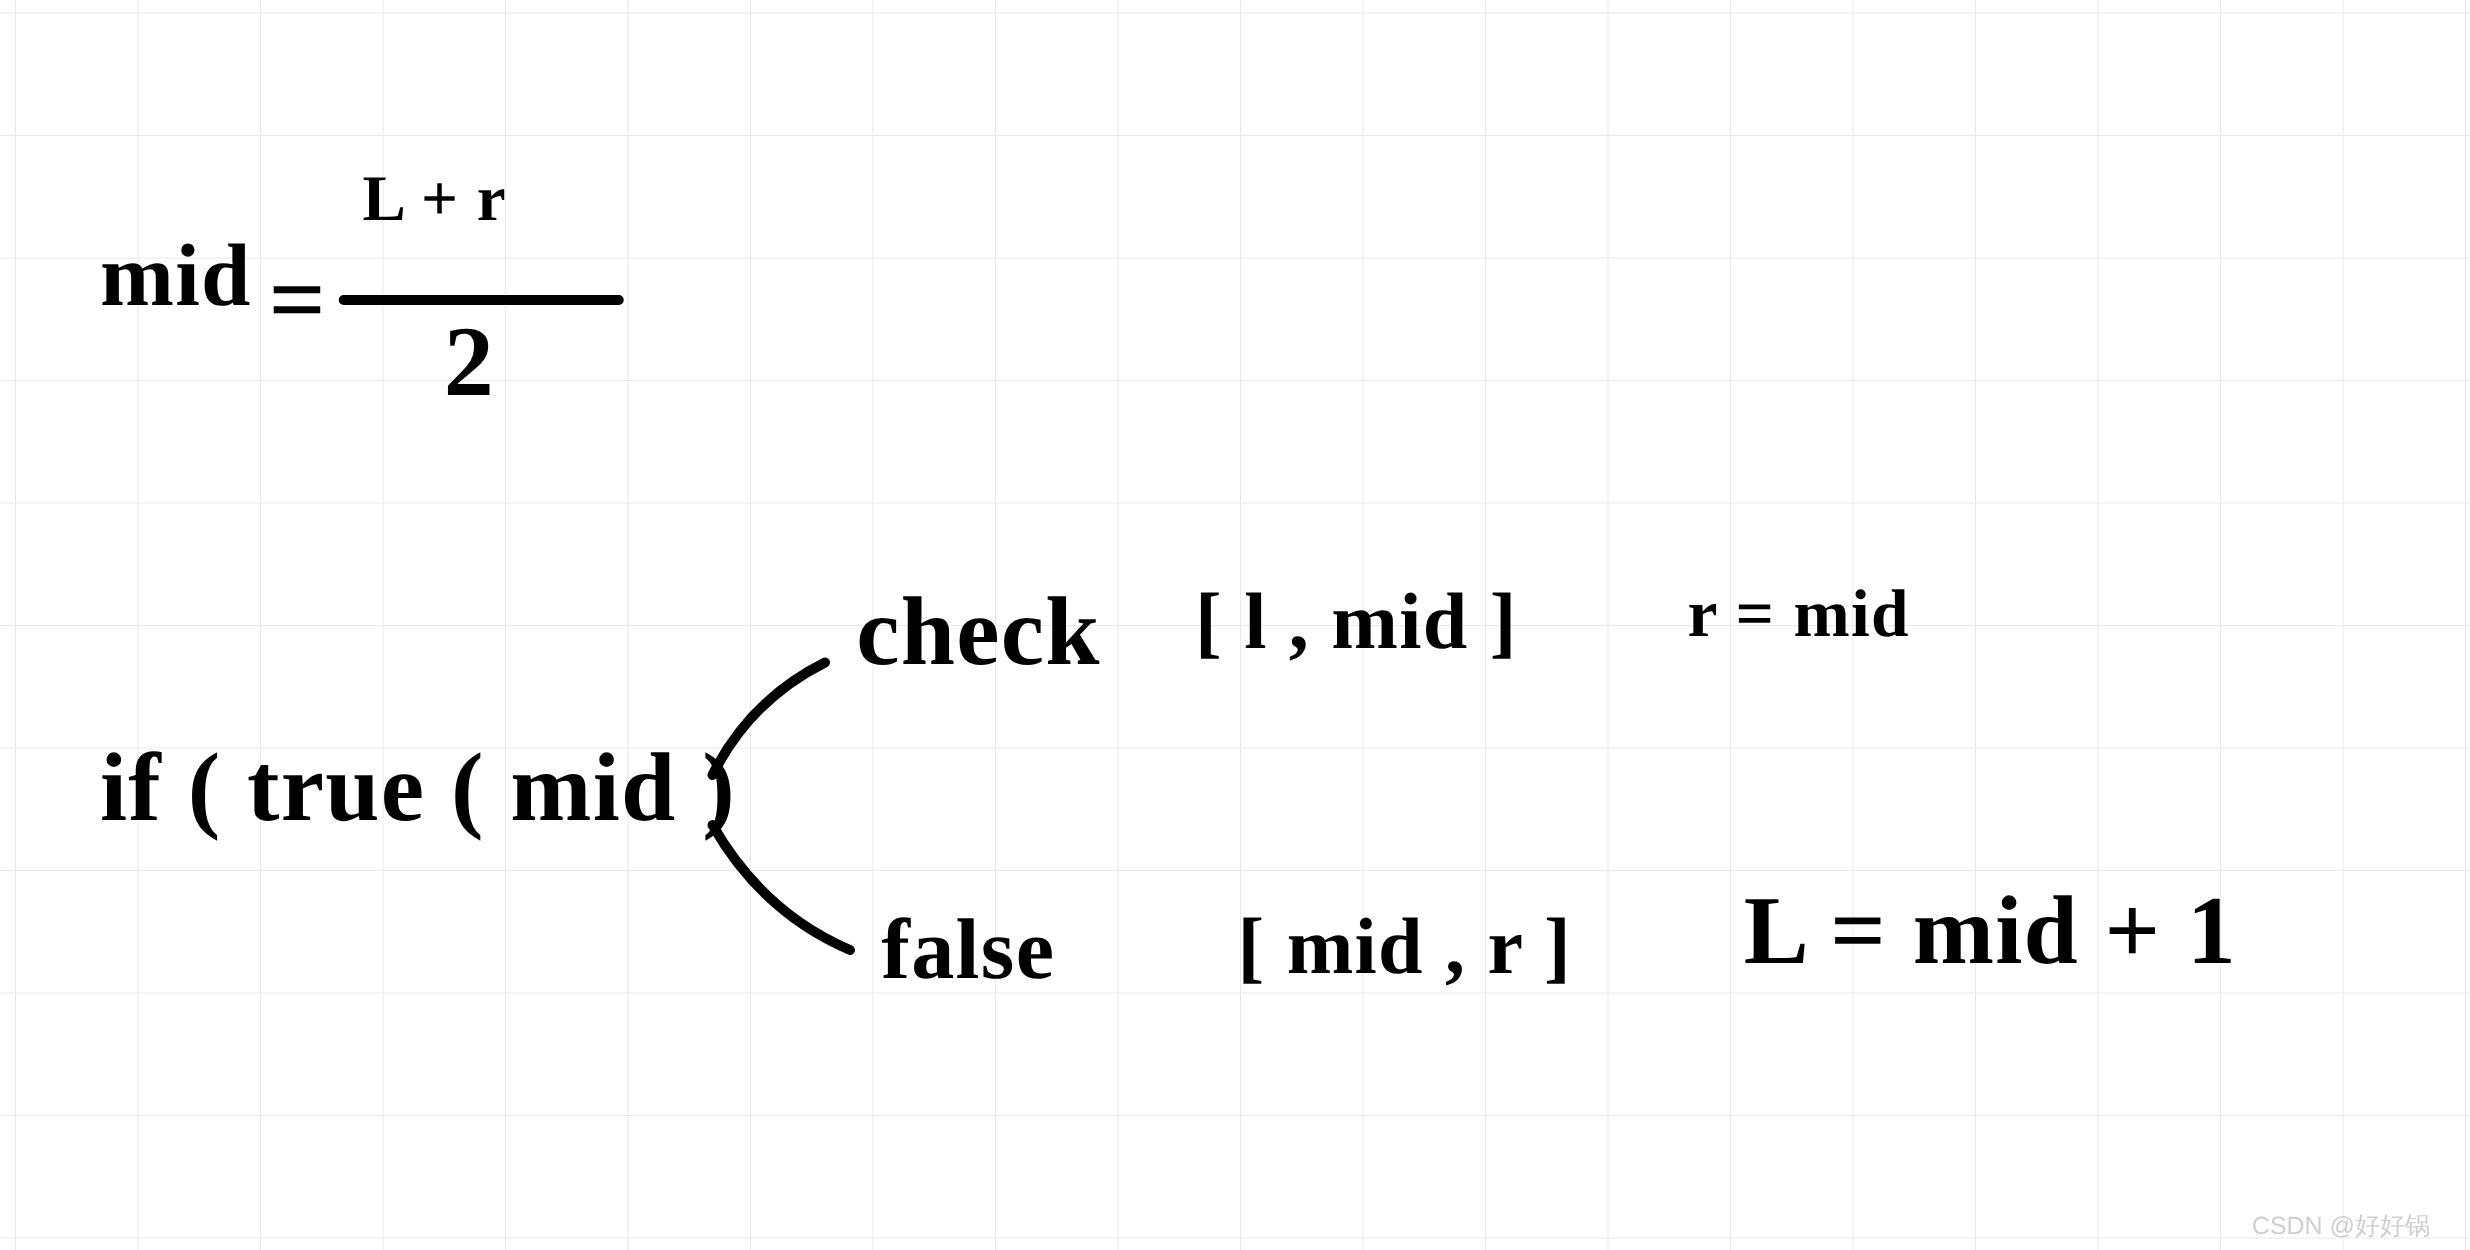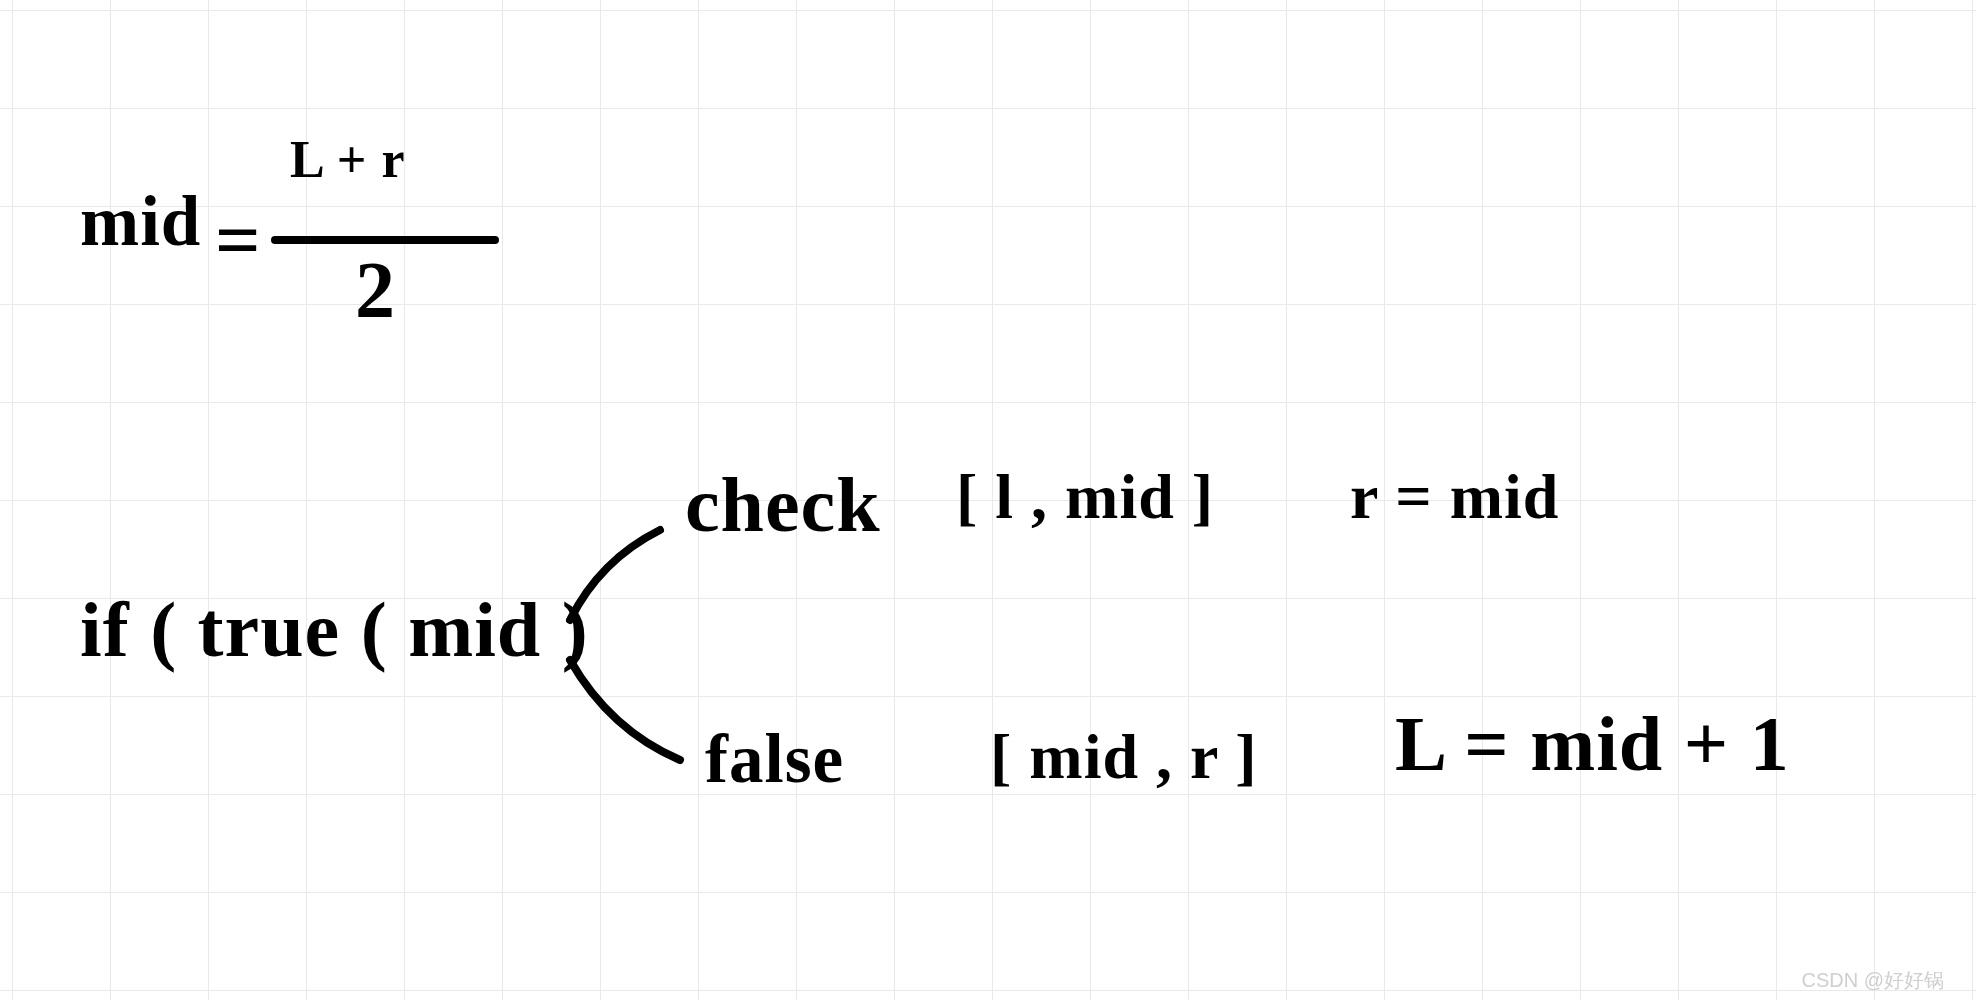--- a/index.html
+++ b/index.html
@@ -40,19 +40,19 @@
 
 <span class="ink" style="left:80px;top:181px;font-size:71px">mid</span>
 <span class="ink" style="left:215px;top:195px;font-size:80px">=</span>
 <span class="ink" style="left:290px;top:130px;font-size:52px">L + r</span>
 <span class="ink" style="left:355px;top:245px;font-size:80px">2</span>
 
 <span class="ink" style="left:80px;top:585px;font-size:78px">if ( true ( mid )</span>
 
 <span class="ink" style="left:685px;top:460px;font-size:78px">check</span>
 <span class="ink" style="left:956px;top:460px;font-size:64px">[ l , mid ]</span>
-<span class="ink" style="left:1350px;top:460px;font-size:64px">r = mid</span>
+<span class="ink" style="left:1350px;top:460px;font-size:54px">r = mid</span>
 
 <span class="ink" style="left:705px;top:720px;font-size:69px">false</span>
 <span class="ink" style="left:990px;top:720px;font-size:64px">[ mid , r ]</span>
 <span class="ink" style="left:1395px;top:699px;font-size:78px">L = mid + 1</span>
 
 <span class="watermark">CSDN @好好锅</span>
 
 </body></html>

